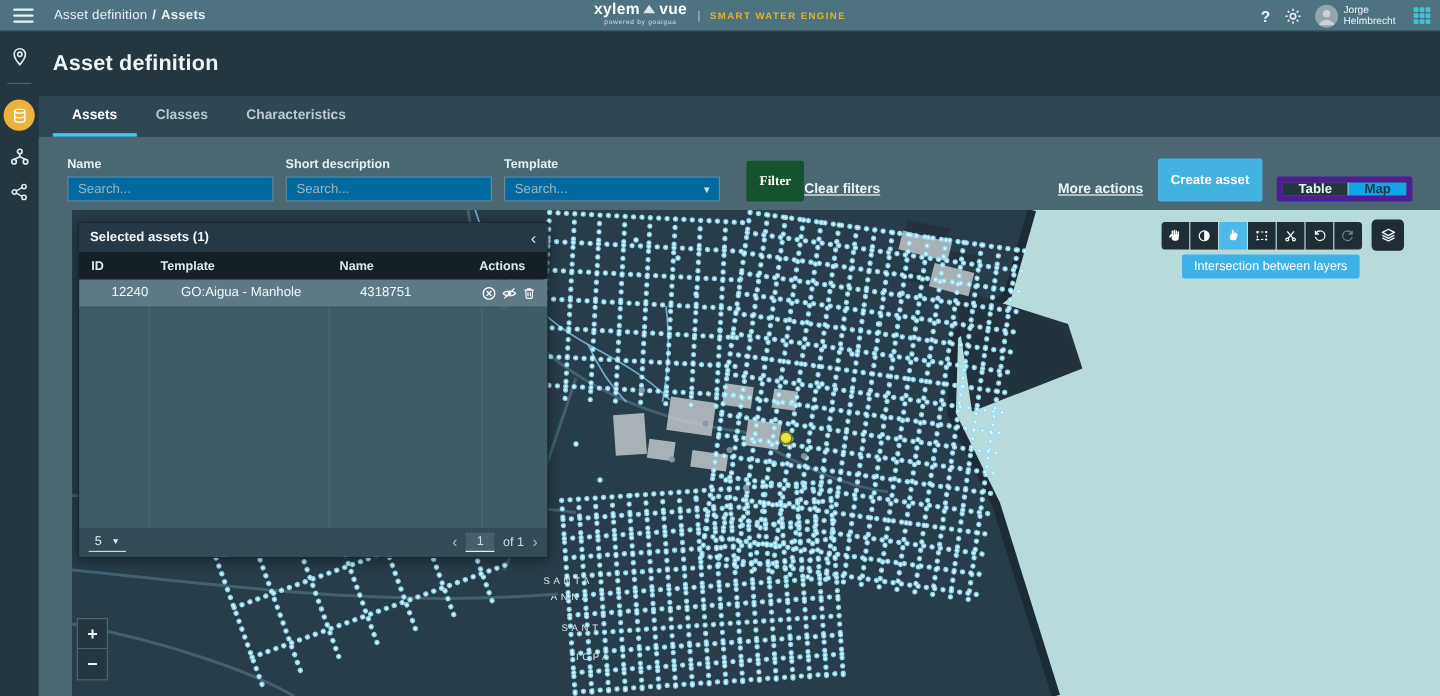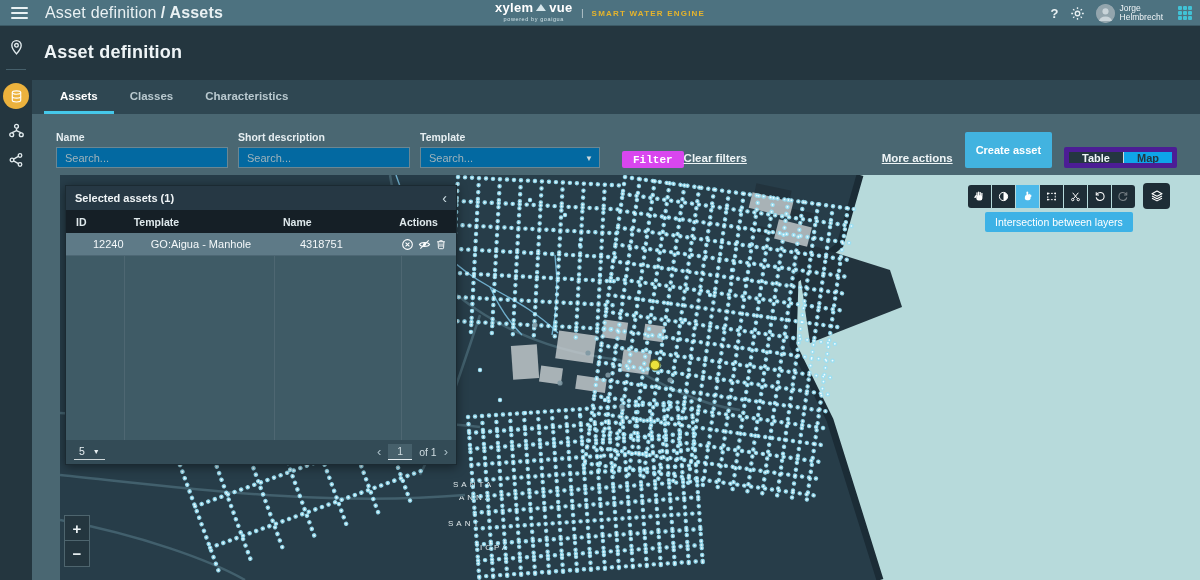--- a/index.html
+++ b/index.html
@@ -4,21 +4,21 @@
 <style>
   *{box-sizing:border-box;margin:0;padding:0}
   html,body{width:1200px;height:580px;overflow:hidden}
   body{font-family:"Liberation Sans",sans-serif;background:#22333e;color:#e9f1f3}
   .page{position:relative;width:1200px;height:580px;overflow:hidden}
 
   
   .topbar{position:absolute;left:0;top:0;width:1200px;height:26px;background:#4d7280;display:flex;align-items:center;border-bottom:1px solid #3c5a66;z-index:10}
   .hamburger{width:17px;height:12px;margin-left:11px;display:flex;flex-direction:column;justify-content:space-between;cursor:pointer}
   .hamburger span{display:block;height:2px;background:#e9f1f3;border-radius:1px}
-  .breadcrumb{margin-left:17px;font-size:16px;color:#e9f1f3;letter-spacing:.2px}
+  .breadcrumb{margin-left:17px;font-size:11px;color:#e9f1f3;letter-spacing:.2px}
   .breadcrumb .sep{margin:0 4px;font-weight:bold}
   .breadcrumb .cur{font-weight:bold}
   .logo{position:absolute;left:50%;top:0;height:26px;transform:translateX(-50%);display:flex;align-items:center}
   .logo-left{display:flex;flex-direction:column;align-items:center;line-height:10px}
   .logo-main{display:flex;align-items:center;font-weight:bold;font-size:13px;color:#fff;letter-spacing:.3px}
   .tri{width:0;height:0;border-left:5px solid transparent;border-right:5px solid transparent;border-bottom:7px solid #d7e6ea;margin:0 3px 1px 3px}
   .powered{font-size:5.5px;color:#cfe0e4;letter-spacing:.6px;margin-top:1px}
   .tagline{margin-left:9px;padding-left:9px;border-left:1px solid rgba(255,255,255,.55);font-size:8px;font-weight:bold;letter-spacing:1.2px;color:#e5b42c}
   .top-right{position:absolute;right:8px;top:0;height:26px;display:flex;align-items:center;gap:11px}
   .help-q{font-size:13px;font-weight:bold;color:#e9f1f3;cursor:pointer}
@@ -44,21 +44,21 @@
 
   
   .filterband{position:absolute;left:32px;top:114px;right:0;height:61px;background:#4a6772;display:flex;align-items:flex-end;padding:0 23px 7px 24px;z-index:2}
   .field{width:172px;margin-right:10px;display:flex;flex-direction:column}
   .field label{font-size:10.5px;font-weight:bold;color:#e6eef1;margin-bottom:4px}
   .field .inwrap{position:relative}
   .field input{width:100%;height:21px;background:#0369a1;border:1px solid #6b8793;color:#cdd9de;font-size:11px;padding:0 8px;font-family:"Liberation Sans",sans-serif;outline:none}
   .field input::placeholder{color:#9fb3bb}
   .field.tpl{width:180px}
   .selcaret{position:absolute;right:7px;top:7px;font-size:8px;color:#cfd8da;pointer-events:none}
-  .btn-filter{margin-left:12px;height:17px;padding:0 11px;background:#d946ef;border:none;border-radius:2px;color:#fff;font-size:11px;font-weight:bold;cursor:pointer;font-family:Liberation Mono, monospace}
+  .btn-filter{margin-left:12px;height:34px;padding:0 11px;background:#14532d;border:none;border-radius:2px;color:#fff;font-size:11px;font-weight:bold;cursor:pointer;font-family:Liberation Serif, serif}
   .link{margin-bottom:4px;font-size:11.5px;font-weight:bold;color:#eef4f6;text-decoration:underline;cursor:pointer}
   .spacer{flex:1}
   .btn-create{height:36px;margin-left:12px;padding:0 11px;background:#42b3e0;border:none;border-radius:2px;color:#fff;font-size:11px;font-weight:bold;cursor:pointer;font-family:"Liberation Sans",sans-serif}
   .viewtoggle{margin-left:12px;height:21px;display:flex;border:5px solid #4c1d95;border-radius:2px;overflow:hidden}
   .viewtoggle .vt{height:100%;display:flex;align-items:center;justify-content:center;font-size:11px;font-weight:bold;cursor:pointer;padding:0 13px}
   .vt-table{background:#243640;color:#eef4f6;border-right:1px solid #cfd8da}
   .vt-map{background:#0ea5e9;color:#233742}
 
   
   .mapframe{position:absolute;left:32px;top:175px;right:0;bottom:0;background:#4a6772;z-index:1}
@@ -236,21 +236,21 @@
       <div class="vt vt-map">Map</div>
     </div>
   </div>
 
   <div class="mapframe">
     <div class="map">
 
       <div class="map-labels">
         <span class="maplabel" style="left:393px;top:305px">SANTA</span>
         <span class="maplabel" style="left:399px;top:318px">ANNA</span>
-        <span class="maplabel" style="left:388px;top:344px">SANT</span>
+        <span class="maplabel" style="left:408px;top:344px">SANT</span>
         <span class="maplabel" style="left:420px;top:368px">ICPA</span>
       </div>
 
       <svg id="mapsvg" width="1140" height="405" viewBox="0 0 1140 405">
           <polygon points="800,0 780,70 735,105 733,170 770,245 820,405 1140,405 1140,0" fill="#b7dadb"></polygon>
           <polyline points="800,0 780,70 735,105 733,170 770,245 820,405" fill="none" stroke="#1b2c36" stroke-width="7"></polyline>
           <polygon points="735,65 830,95 842,132 750,168" fill="#22333d"></polygon>
           <rect x="695" y="12" width="36" height="11" fill="#22333d" transform="rotate(12 713 17)"></rect>
           <rect x="712" y="34" width="42" height="9" fill="#22333d" transform="rotate(12 733 38)"></rect>
           <rect x="690" y="52" width="26" height="8" fill="#22333d" transform="rotate(12 703 56)"></rect>

